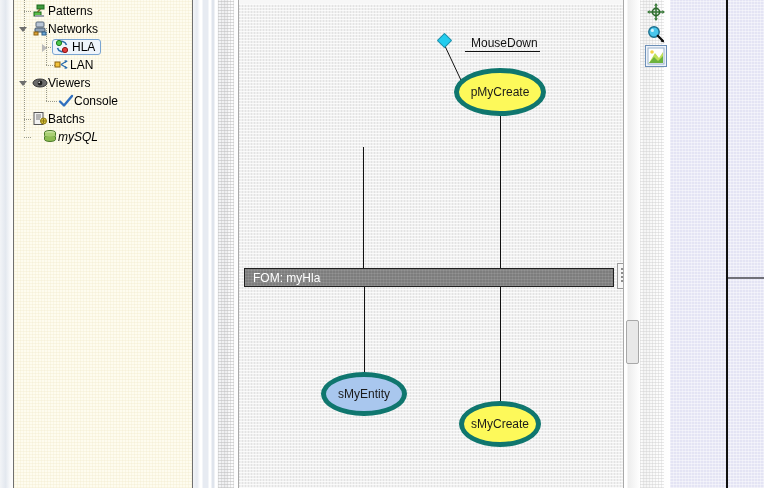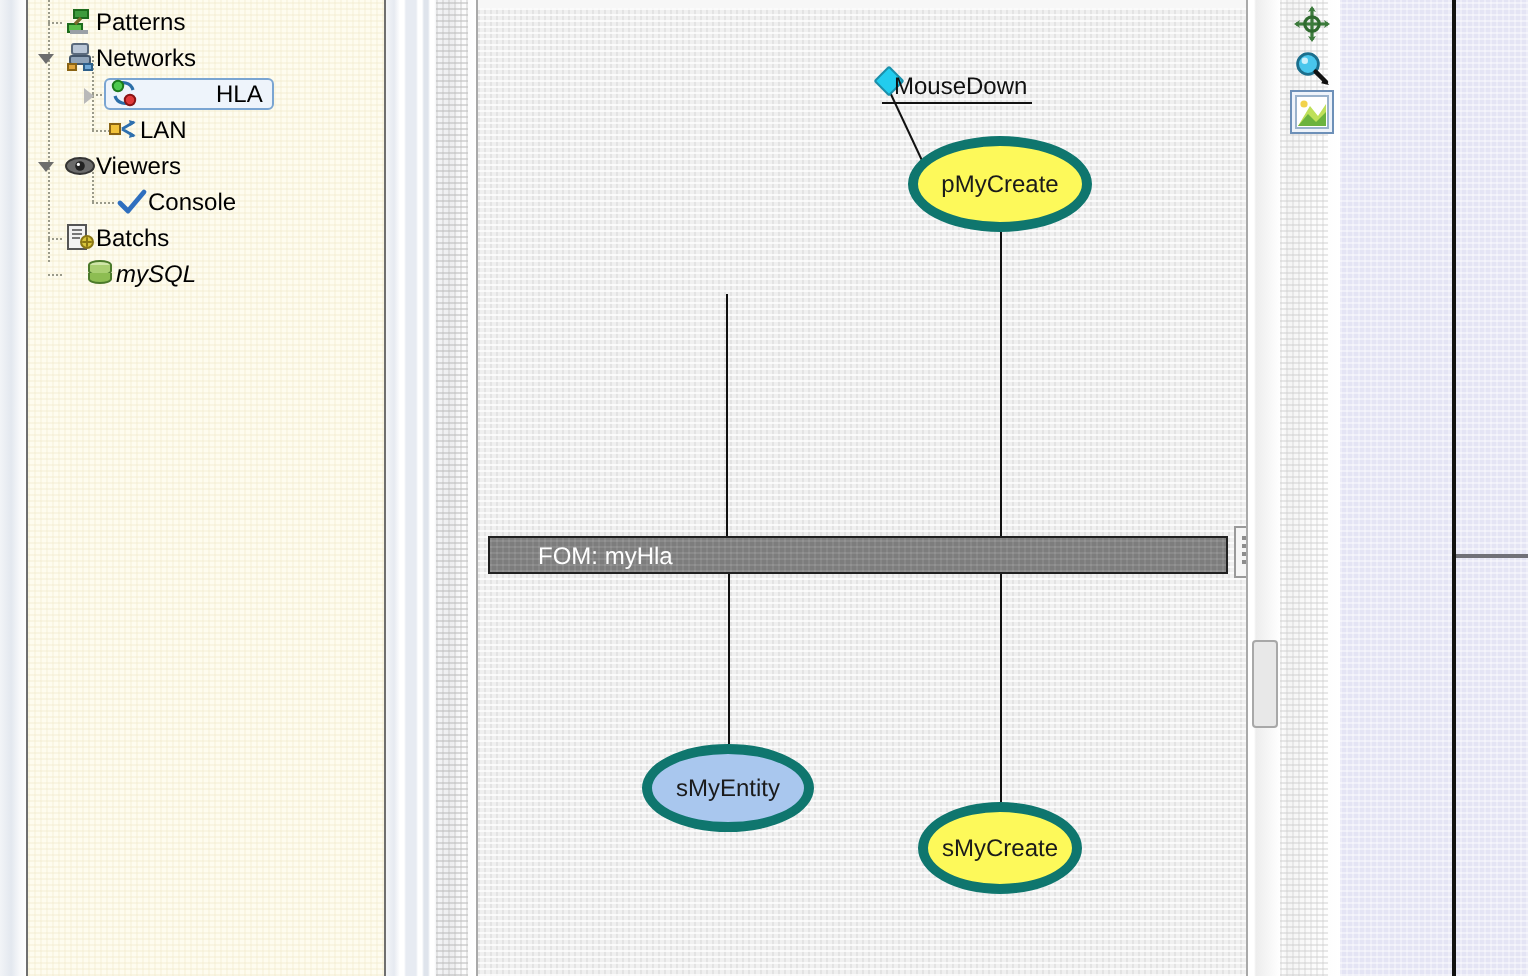--- a/index.html
+++ b/index.html
@@ -71,21 +71,20 @@
     white-space: nowrap;
   }
   .tree-label {
     font-family: "Liberation Sans", sans-serif;
     font-size: 12px;
     color: #000;
     line-height: 18px;
   }
   .tree-label.sel {
     padding: 0 2px;
-    margin-left: 36px;
   }
   .sel-box {
     border: 1px solid #7aa5d2;
     border-radius: 3px;
     background: #eef4fb;
     padding: 0px 3px 1px 1px;
     display: flex;
     align-items: center;
     height: 16px;
     box-sizing: border-box;
@@ -216,21 +215,21 @@
   .fom-bar {
     position: absolute;
     background: #7d7d7d;
     border: 1px solid #202020;
     box-sizing: border-box;
     color: #ffffff;
     font-family: "Liberation Sans", sans-serif;
     font-size: 12px;
     display: flex;
     align-items: center;
-    padding-left: 24px;
+    padding-left: 8px;
     background-image:
       repeating-linear-gradient(0deg, rgba(255,255,255,.10) 0 1px, rgba(0,0,0,0) 1px 3px),
       repeating-linear-gradient(90deg, rgba(255,255,255,.08) 0 1px, rgba(0,0,0,0) 1px 3px);
   }
 
   .fom-doc {
     position: absolute;
     width: 17px; height: 24px;
     background: #f6f6f6;
     border: 1px solid #9a9a9a;
@@ -438,21 +437,21 @@
     <div class="edge" style="left:124px; top:147px; height:124px;"></div>
     <div class="edge" style="left:261px; top:116px; height:155px;"></div>
     <div class="edge" style="left:125px; top:287px; height:85px;"></div>
     <div class="edge" style="left:261px; top:287px; height:114px;"></div>
 
     <svg width="386" height="488" style="position:absolute;left:0;top:0;pointer-events:none;">
       <path d="M205 44 L228 93" stroke="#111" stroke-width="1" fill="none"></path>
     </svg>
 
     <div class="evt-dot" style="left:200px; top:35px;"></div>
-    <div class="evt-label" style="left:202px; top:36px;">MouseDown</div>
+    <div class="evt-label" style="left:226px; top:36px;">MouseDown</div>
 
     <div class="node yellow" style="left:215px; top:68px; width:92px; height:48px;">
       <span>pMyCreate</span>
     </div>
     <div class="node blue" style="left:82px; top:372px; width:86px; height:44px;">
       <span>sMyEntity</span>
     </div>
     <div class="node yellow" style="left:220px; top:401px; width:82px; height:46px;text-align:center;">
       <span>sMyCreate</span>
     </div>

